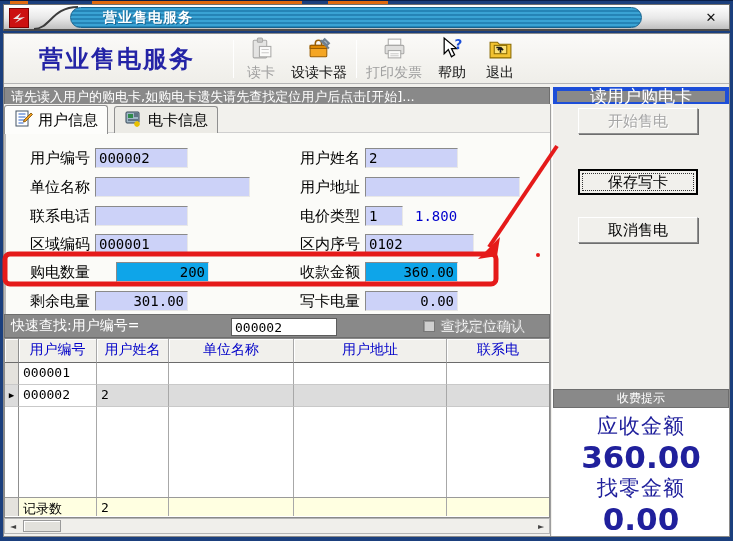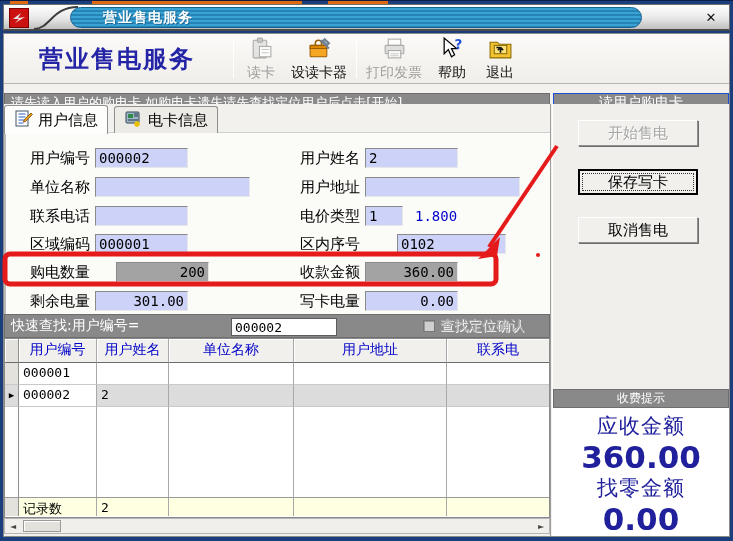--- a/index.html
+++ b/index.html
@@ -39,25 +39,25 @@
   .app-title { width:226px; text-align:center; color:#2424a6; font-size:24px; font-weight:bold;
                letter-spacing:2px; }
   .tsep { width:1px; height:38px; background:#b8b8b8; border-right:1px solid #ffffff; margin:0 3px; }
   .tbtn { display:flex; flex-direction:column; align-items:center; justify-content:center;
           font-size:14px; color:#111; padding:1px 6px; min-width:48px; }
   .tbtn svg { width:25px; height:25px; }
   .tbtn.disabled { color:#9f9f9f; }
   .tbtn.disabled svg { filter:grayscale(1) opacity(0.55); }
 
   
-  .statusrow { position:absolute; left:0; top:59px; right:0; height:19px; display:flex; }
+  .statusrow { position:absolute; left:0; top:53px; right:0; height:19px; display:flex; }
   .status-left { width:546px; background:#898989; color:#ffffff; font-size:13px;
                  display:flex; align-items:center; padding-left:6px; border:1px solid #6e6e6e; }
-  .status-right { flex:1; margin-left:3px; background:#898989; color:#ffffff; font-size:14px;
-                  display:flex; align-items:center; justify-content:center; border:1px solid #1d4ed8; }
+  .status-right { flex:1; margin-left:3px; background:#898989; color:#ffffff; font-size:17px;
+                  display:flex; align-items:center; justify-content:center; border:4px solid #1d4ed8; }
 
   
   .main { position:absolute; left:0; top:70px; right:0; bottom:0; display:flex; }
   .left { width:546px; position:relative; background:#f2f1ed; }
   .vdivider { width:3px; background:#f2f1ed; border-left:1px solid #9d9d9d; border-right:1px solid #ffffff; }
   .right { flex:1; position:relative; background:#f0efeb; display:flex; flex-direction:column; }
 
   
   .tabsrow { position:absolute; left:0; top:0; right:0; height:29px; border-bottom:1px solid #cfcfcf; }
   .tab { position:absolute; top:2px; height:27px; display:flex; align-items:center; gap:5px;
@@ -69,21 +69,21 @@
   .tab.idle { left:110px; }
 
   
   .formpanel { position:absolute; left:0; top:29px; width:546px; height:181px; background:#fbfbf8;
                border-left:2px solid #b9b9b9; }
   .fgroup { position:absolute; height:20px; display:flex; align-items:center; }
   .flabel { font-size:15px; color:#000; width:66px; text-align:right; margin-right:5px; white-space:nowrap; }
   .finput { height:20px; border:1px solid #8a8a8a; border-bottom-color:#e8e8e8; border-right-color:#e8e8e8;
             background:#ccd2f8; font-size:14px; font-family:"DejaVu Sans Mono","Liberation Mono",monospace;
             color:#000; padding:0 3px; }
-  .finput.white { background:#a3a3a3;padding-left:11px; }
+  .finput.white { background:#0ea5e9;padding-left:11px; }
   .finput.num { text-align:right; }
   .fextra { color:#0000cc; font-size:14px; margin-left:12px;
             font-family:"DejaVu Sans Mono","Liberation Mono",monospace; }
 
   
   .qsearch { position:absolute; left:0; top:210px; width:546px; height:24px; background:#898989;
              border:1px solid #6e6e6e; display:flex; align-items:center; color:#fff; font-size:14px; }
   .qs-label { margin-left:6px; white-space:nowrap; }
   .qs-input { position:absolute; left:226px; top:3px; width:106px; height:18px; border:1px solid #5c5c5c;
               background:#ffffff; font-size:13px; padding:0 3px;
@@ -298,21 +298,21 @@
             <input class="finput" style="width: 38px;" value="1">
             <span class="fextra">1.800</span>
           </div>
 
           <div class="fgroup" style="left:18px; top:101px;">
             <span class="flabel">区域编码</span>
             <input class="finput" style="width: 93px;" value="000001">
           </div>
           <div class="fgroup" style="left:288px; top:101px;">
             <span class="flabel">区内序号</span>
-            <input class="finput" style="width: 109px; margin-left: 32px;" value="0102">
+            <input class="finput" style="width: 109px;" value="0102">
           </div>
 
           <div class="fgroup" style="left:18px; top:129px;gap:21px;">
             <span class="flabel">购电数量</span>
             <input class="finput white num" style="width: 93px;" value="200">
           </div>
           <div class="fgroup" style="left:288px; top:129px;">
             <span class="flabel">收款金额</span>
             <input class="finput white num" style="width: 93px;" value="360.00">
           </div>
@@ -384,21 +384,21 @@
           <div class="sthumb"></div>
           <div class="sspacer"></div>
           <div class="sarrow">►</div>
         </div>
       </div>
 
       <div class="vdivider"></div>
 
       <div class="right">
         <div class="rbuttons">
-          <div class="rbtn disabled" style="top:16px;text-align:center;">开始售电</div>
+          <div class="rbtn disabled" style="top:4px;text-align:center;">开始售电</div>
           <div class="rbtn focused" style="top:65px;">
             <span class="inner">保存写卡</span>
           </div>
           <div class="rbtn" style="top:113px;">取消售电</div>
         </div>
         <div class="fee-header">收费提示</div>
         <div class="fee-body">
           <div class="fee-label">应收金额</div>
           <div class="fee-value">360.00</div>
           <div class="fee-label">找零金额</div>

